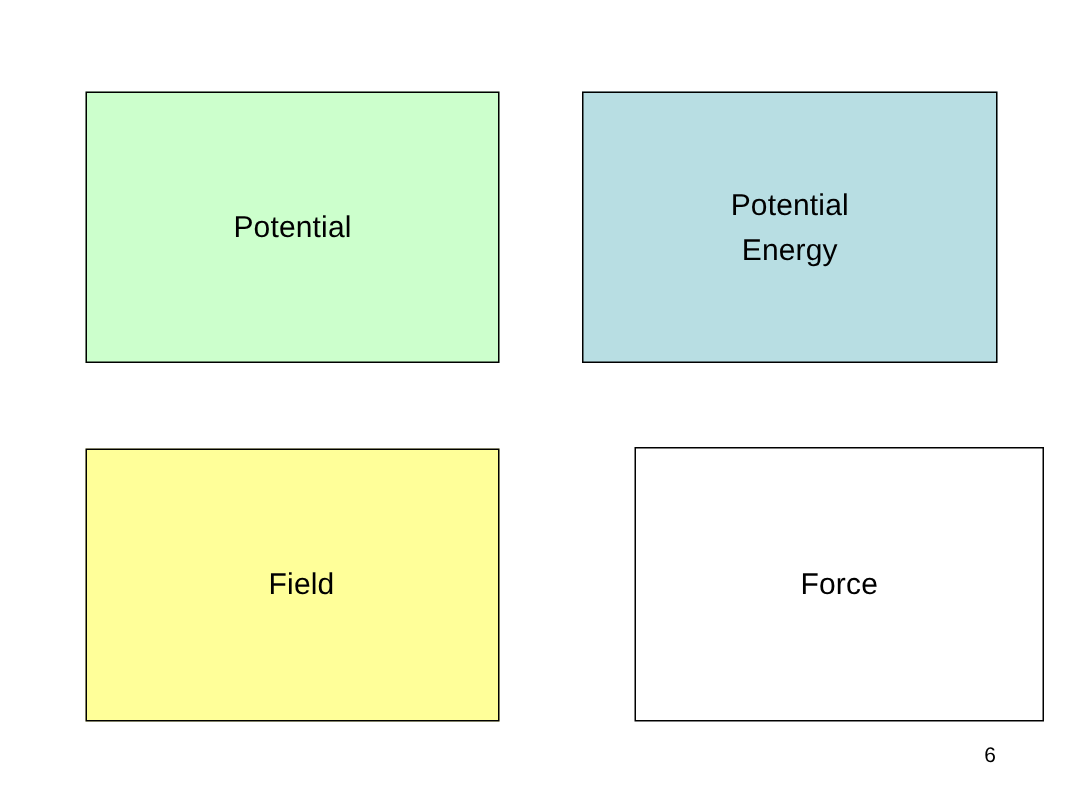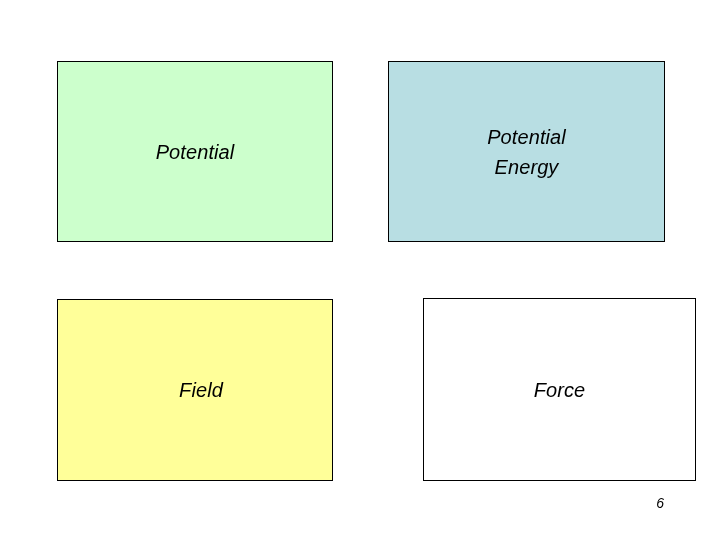--- a/index.html
+++ b/index.html
@@ -10,21 +10,20 @@
   }
   body {
     font-family: "Liberation Sans", sans-serif;
   }
   #slide {
     position: relative;
     width: 720px;
     height: 540px;
     background: #ffffff;
     overflow: hidden;
-    font-style: italic;
   }
   .concept-box {
     position: absolute;
     box-sizing: border-box;
     border: 1.5px solid #000000;
     display: flex;
     align-items: center;
     justify-content: center;
     text-align: center;
   }

